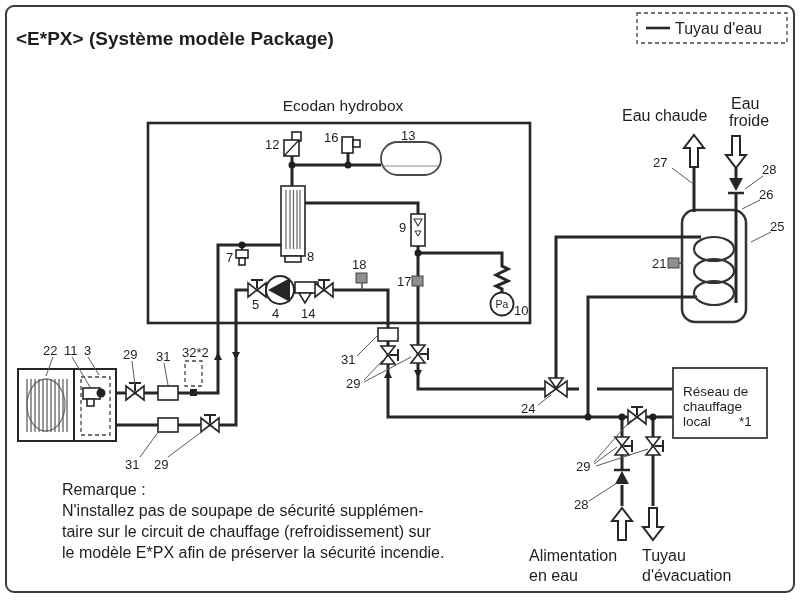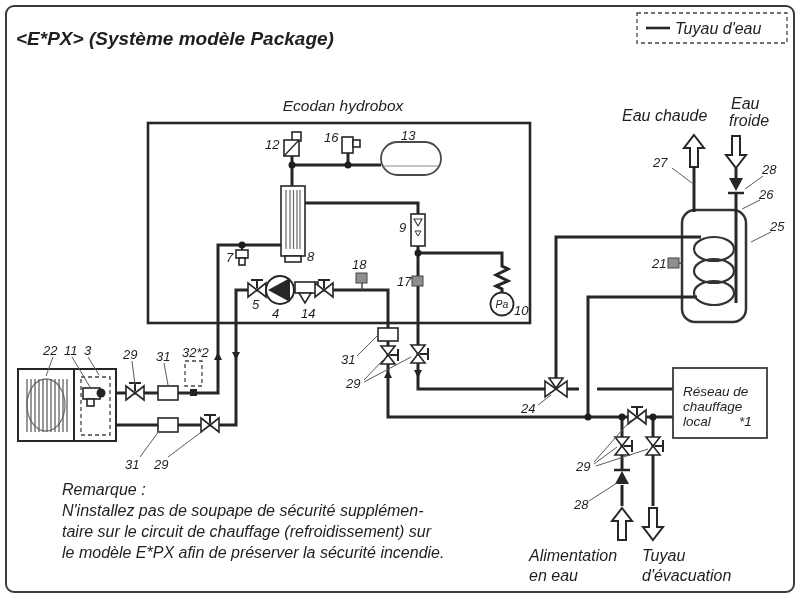--- a/index.html
+++ b/index.html
@@ -1,17 +1,17 @@
 <!DOCTYPE html>
 <html><head>
 <meta charset="utf-8">
 <style>
   html,body{margin:0;padding:0;background:#fff;}
   .page{position:relative;width:800px;height:600px;background:#fff;overflow:hidden;
-        font-family:"Liberation Sans", sans-serif;font-style:italic;}
+        font-family:"Liberation Sans", sans-serif;}
   svg{position:absolute;left:0;top:0;}
   svg text{fill:#1f1f1f;font-family:"Liberation Sans", sans-serif;}
   .t-title{font-size:19px;font-weight:bold;}
   .t-h{font-size:15.5px;}
   .t-flow{font-size:16px;}
   .t-num{font-size:13px;}
   .t-box{font-size:13.5px;}
   .t-note{font-size:16px;}
   .t-pa{font-size:10.5px;}
   .pipe{stroke:#262626;stroke-width:3;fill:none;}

